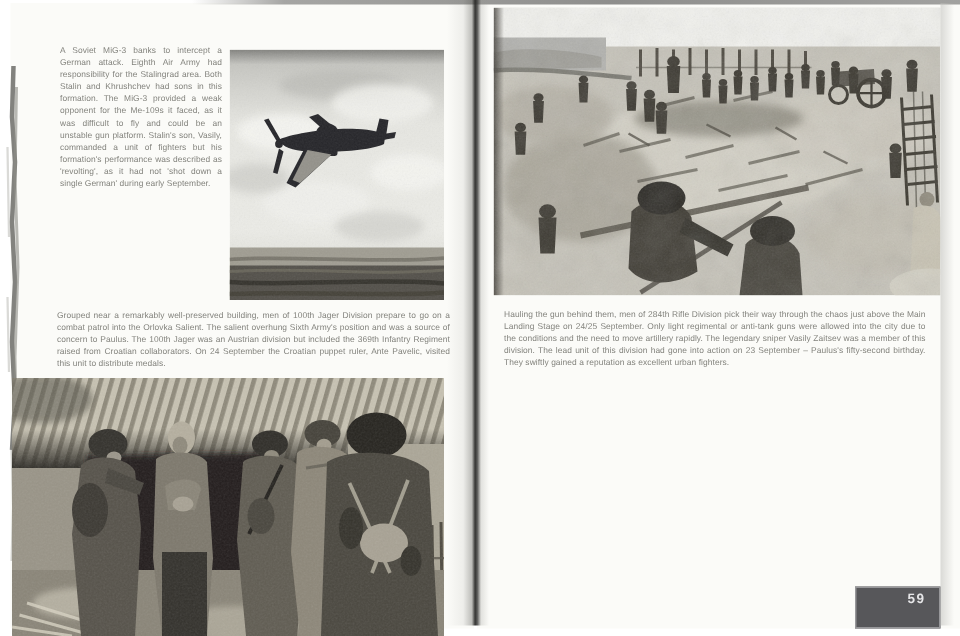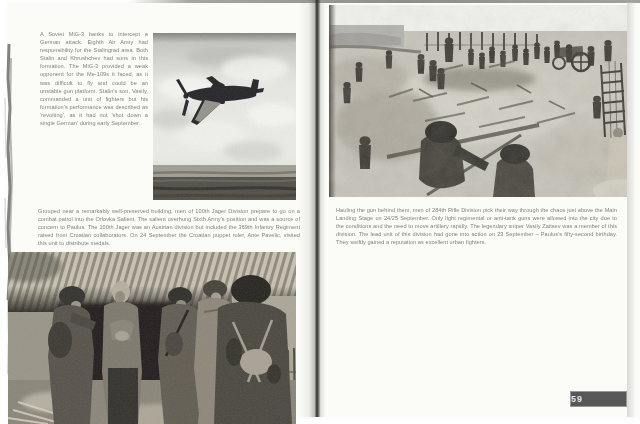--- a/index.html
+++ b/index.html
@@ -34,23 +34,23 @@
   }
   .cap-topleft { left:40px; top:30px;  width:108px; height:100px; }
   .cap-midleft { left:38px; top:207px; width:262px; height:42px; }
   .cap-right   { left:336px; top:206px; width:281px; height:46px; }
   .photo { position:absolute; overflow:hidden; }
   .photo-a { left:153px; top:33px;  width:143px; height:167px; }
   .photo-b { left:8px;   top:252px; width:288px; height:172px; }
   .photo-c { left:329px; top:5px;   width:298px; height:192px; }
   .photo svg { display:block; }
   .page-number-badge {
-    position:absolute; left:570px; top:391px; width:57px; height:16px;
+    position:absolute; left:570px; top:391px; width:57px; height:28px;
     background:#57575a; border:1px solid #97979a; color:#e6e6e8;
-    font-size:9px; font-weight:bold; line-height:15px; text-align:left;
+    font-size:9px; font-weight:bold; line-height:15px; text-align:right;
     padding-right:9px; letter-spacing:1px;
   }
 </style>
 </head>
 <body>
 
 <div class="spread">
 
   <div class="page page-left"></div>
   <div class="page page-right"></div>

